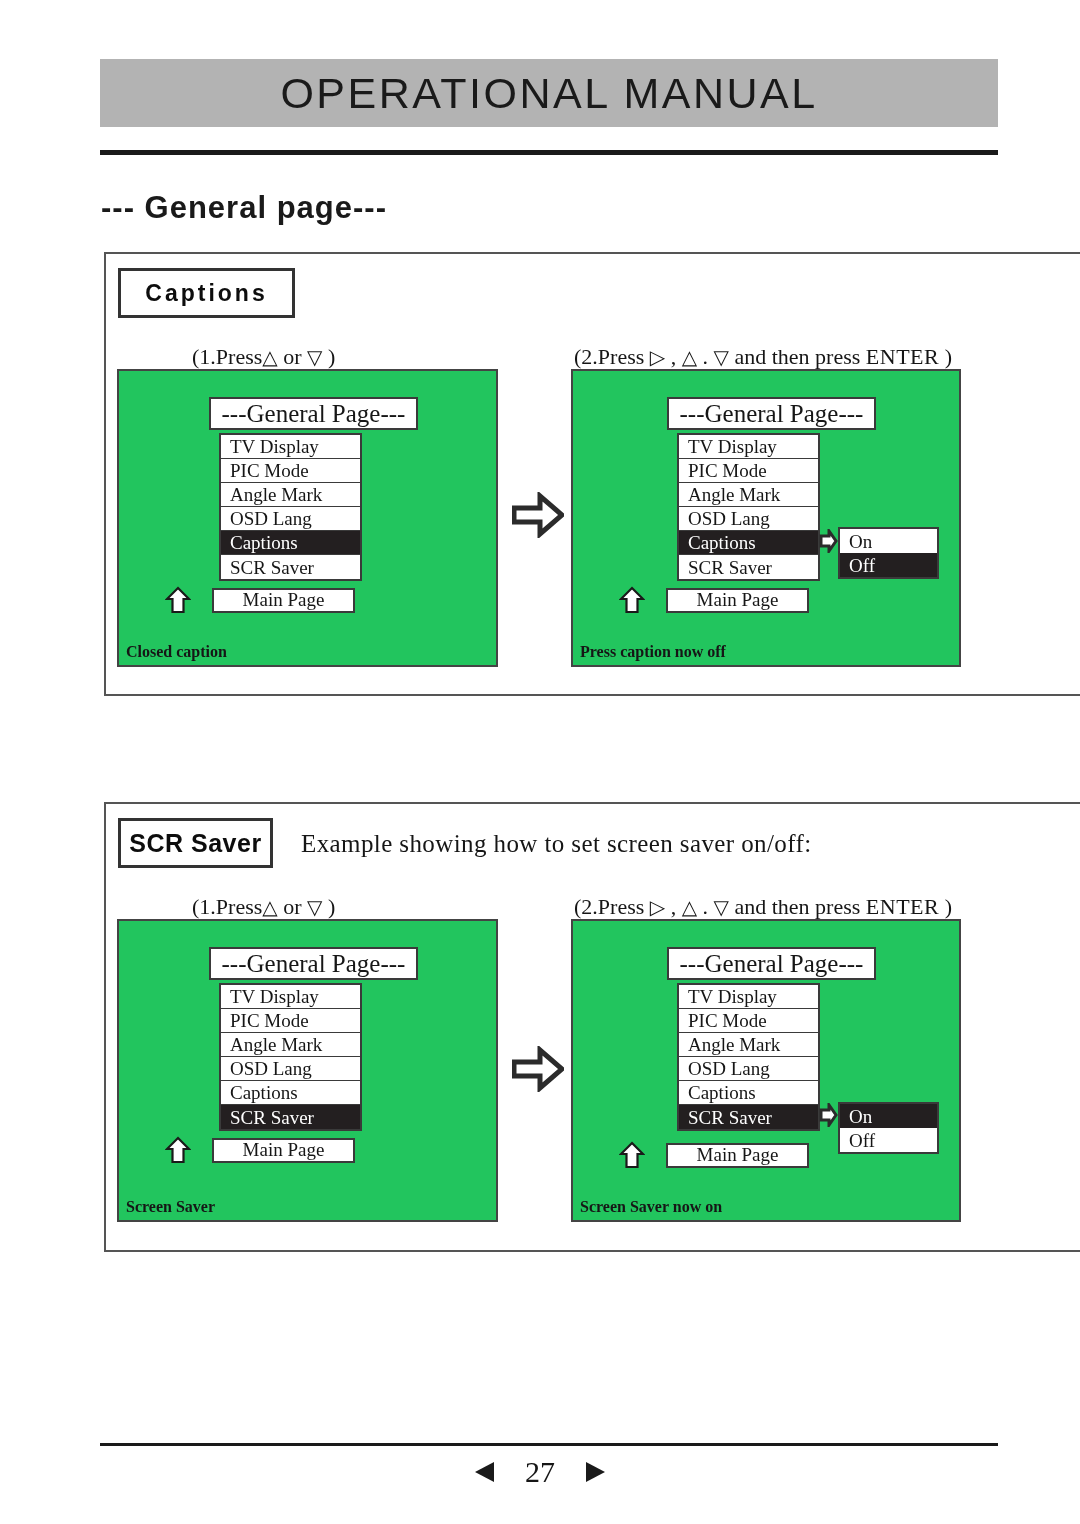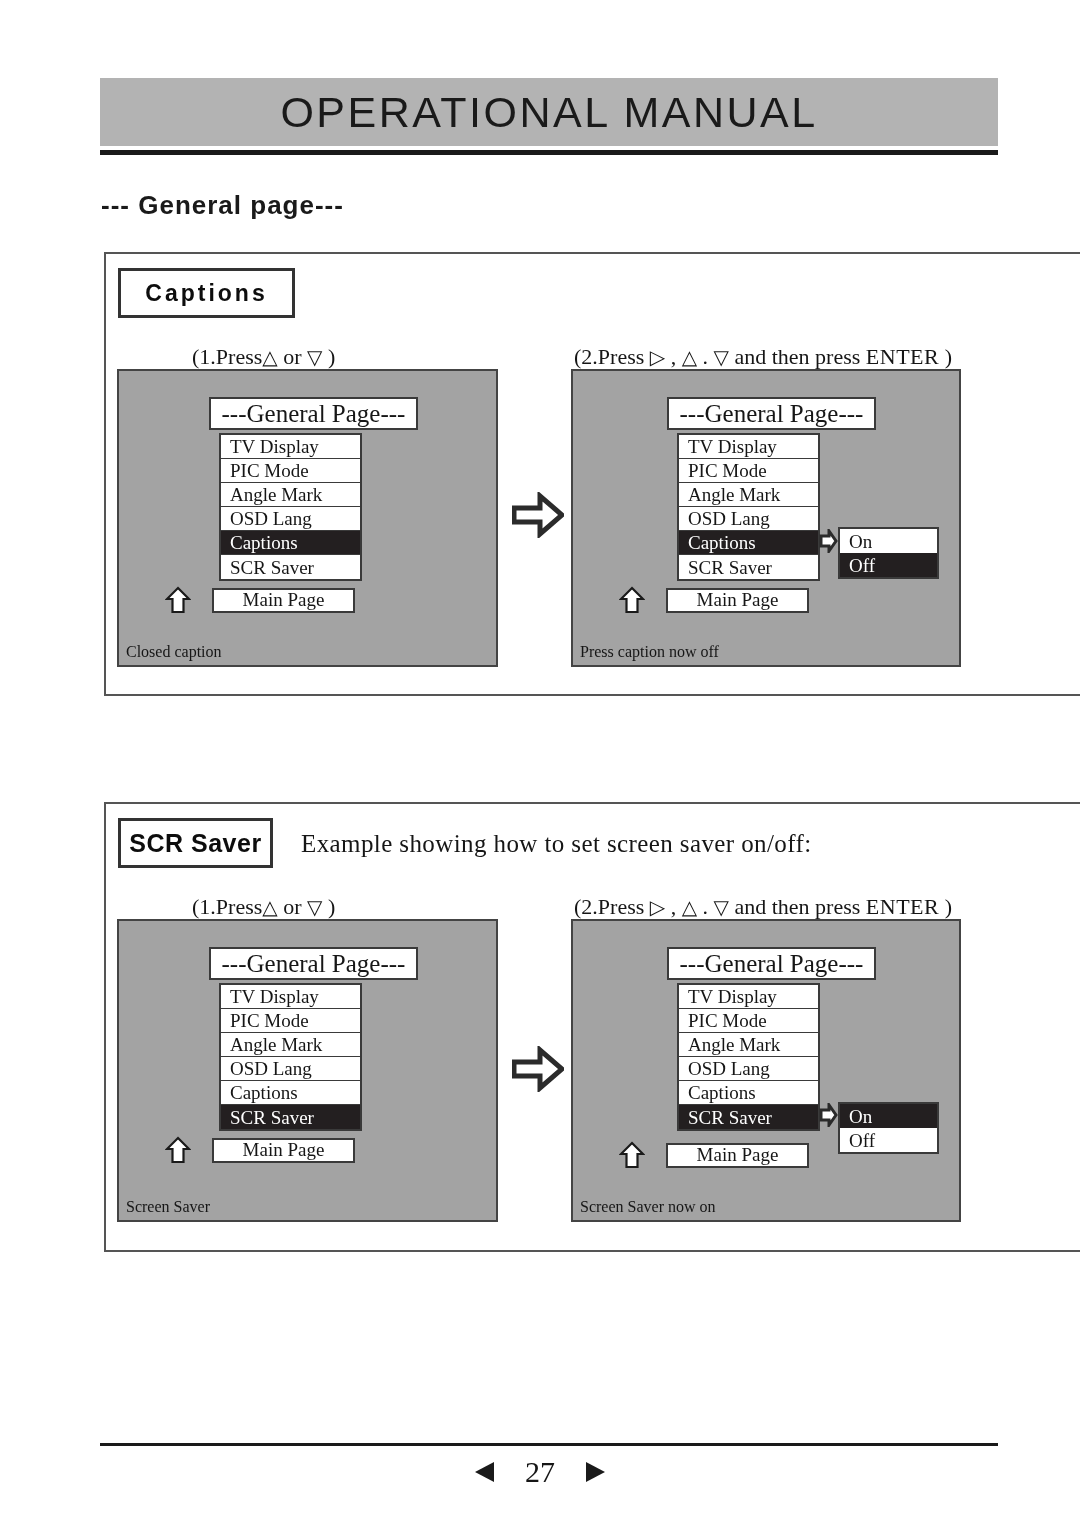--- a/index.html
+++ b/index.html
@@ -13,21 +13,21 @@
     position: relative;
     font-family: "Liberation Serif", serif;
     color: #1c1c1c;
     overflow: hidden;
   }
 
   
   .header-bar {
     position: absolute;
     left: 100px;
-    top: 78px;
+    top: 59px;
     width: 898px;
     height: 68px;
     background: #b3b3b3;
     display: flex;
     align-items: center;
     justify-content: center;
   }
   .header-title {
     font-family: "Liberation Sans", sans-serif;
     font-size: 43px;
@@ -44,21 +44,21 @@
     height: 5px;
     background: #1a1a1a;
   }
 
   
   .page-heading {
     position: absolute;
     left: 101px;
     top: 190px;
     font-family: "Liberation Sans", sans-serif;
-    font-size: 26px;
+    font-size: 31px;
     font-weight: bold;
     letter-spacing: 1px;
     color: #1a1a1a;
     white-space: nowrap;
   }
 
   
   .section {
     position: absolute;
     left: 104px;
@@ -112,21 +112,21 @@
     margin-top: 8px;
   }
   .step-text .tri { font-size: 20px; }
   .step-text .enter { font-weight: normal; letter-spacing: 0.5px; }
 
   
   .screen {
     position: absolute;
     border: 2px solid #444;
     box-sizing: border-box;
-    background: #a3a3a3;
+    background: #22c55e;
   }
 
   .screen-title {
     position: absolute;
     border: 2px solid #3a3a3a;
     box-sizing: border-box;
     background: #fff;
     display: flex;
     align-items: center;
     justify-content: center;
@@ -196,20 +196,21 @@
     white-space: nowrap;
   }
 
   .screen-status {
     position: absolute;
     left: 7px;
     bottom: 4px;
     font-size: 16px;
     color: #161616;
     white-space: nowrap;
+    font-weight: bold;
   }
 
   
   .flow-arrow {
     position: absolute;
     width: 52px;
     height: 46px;
   }
 
   

